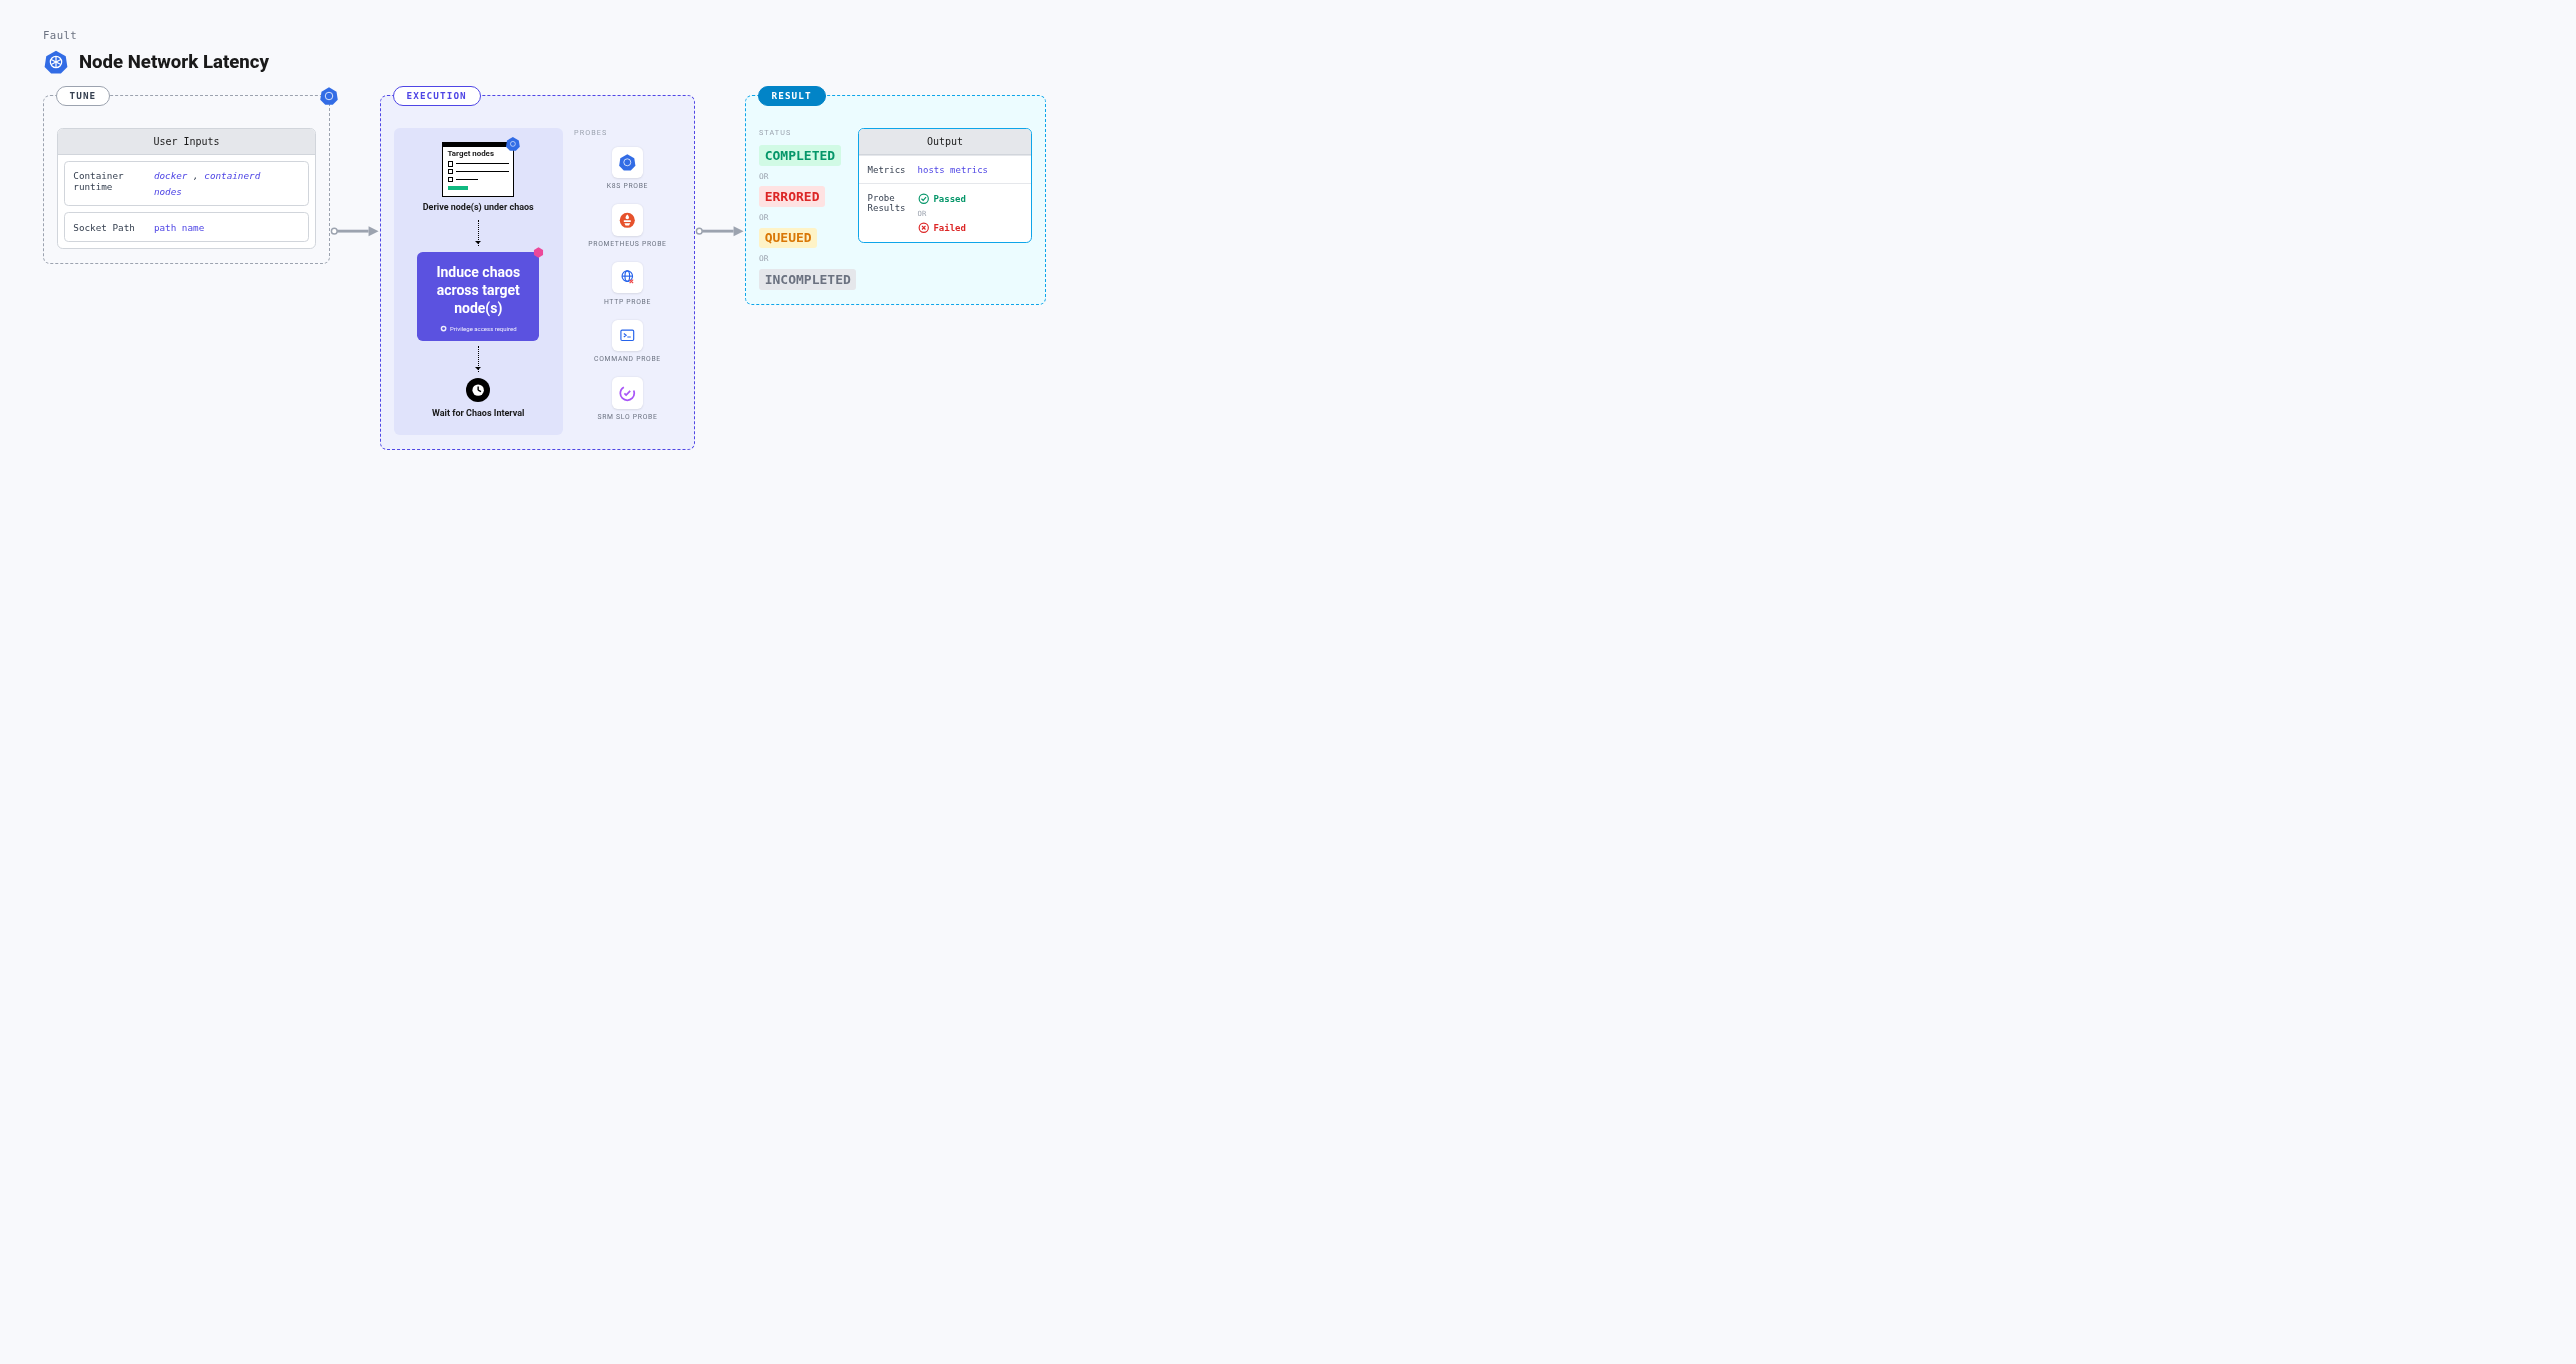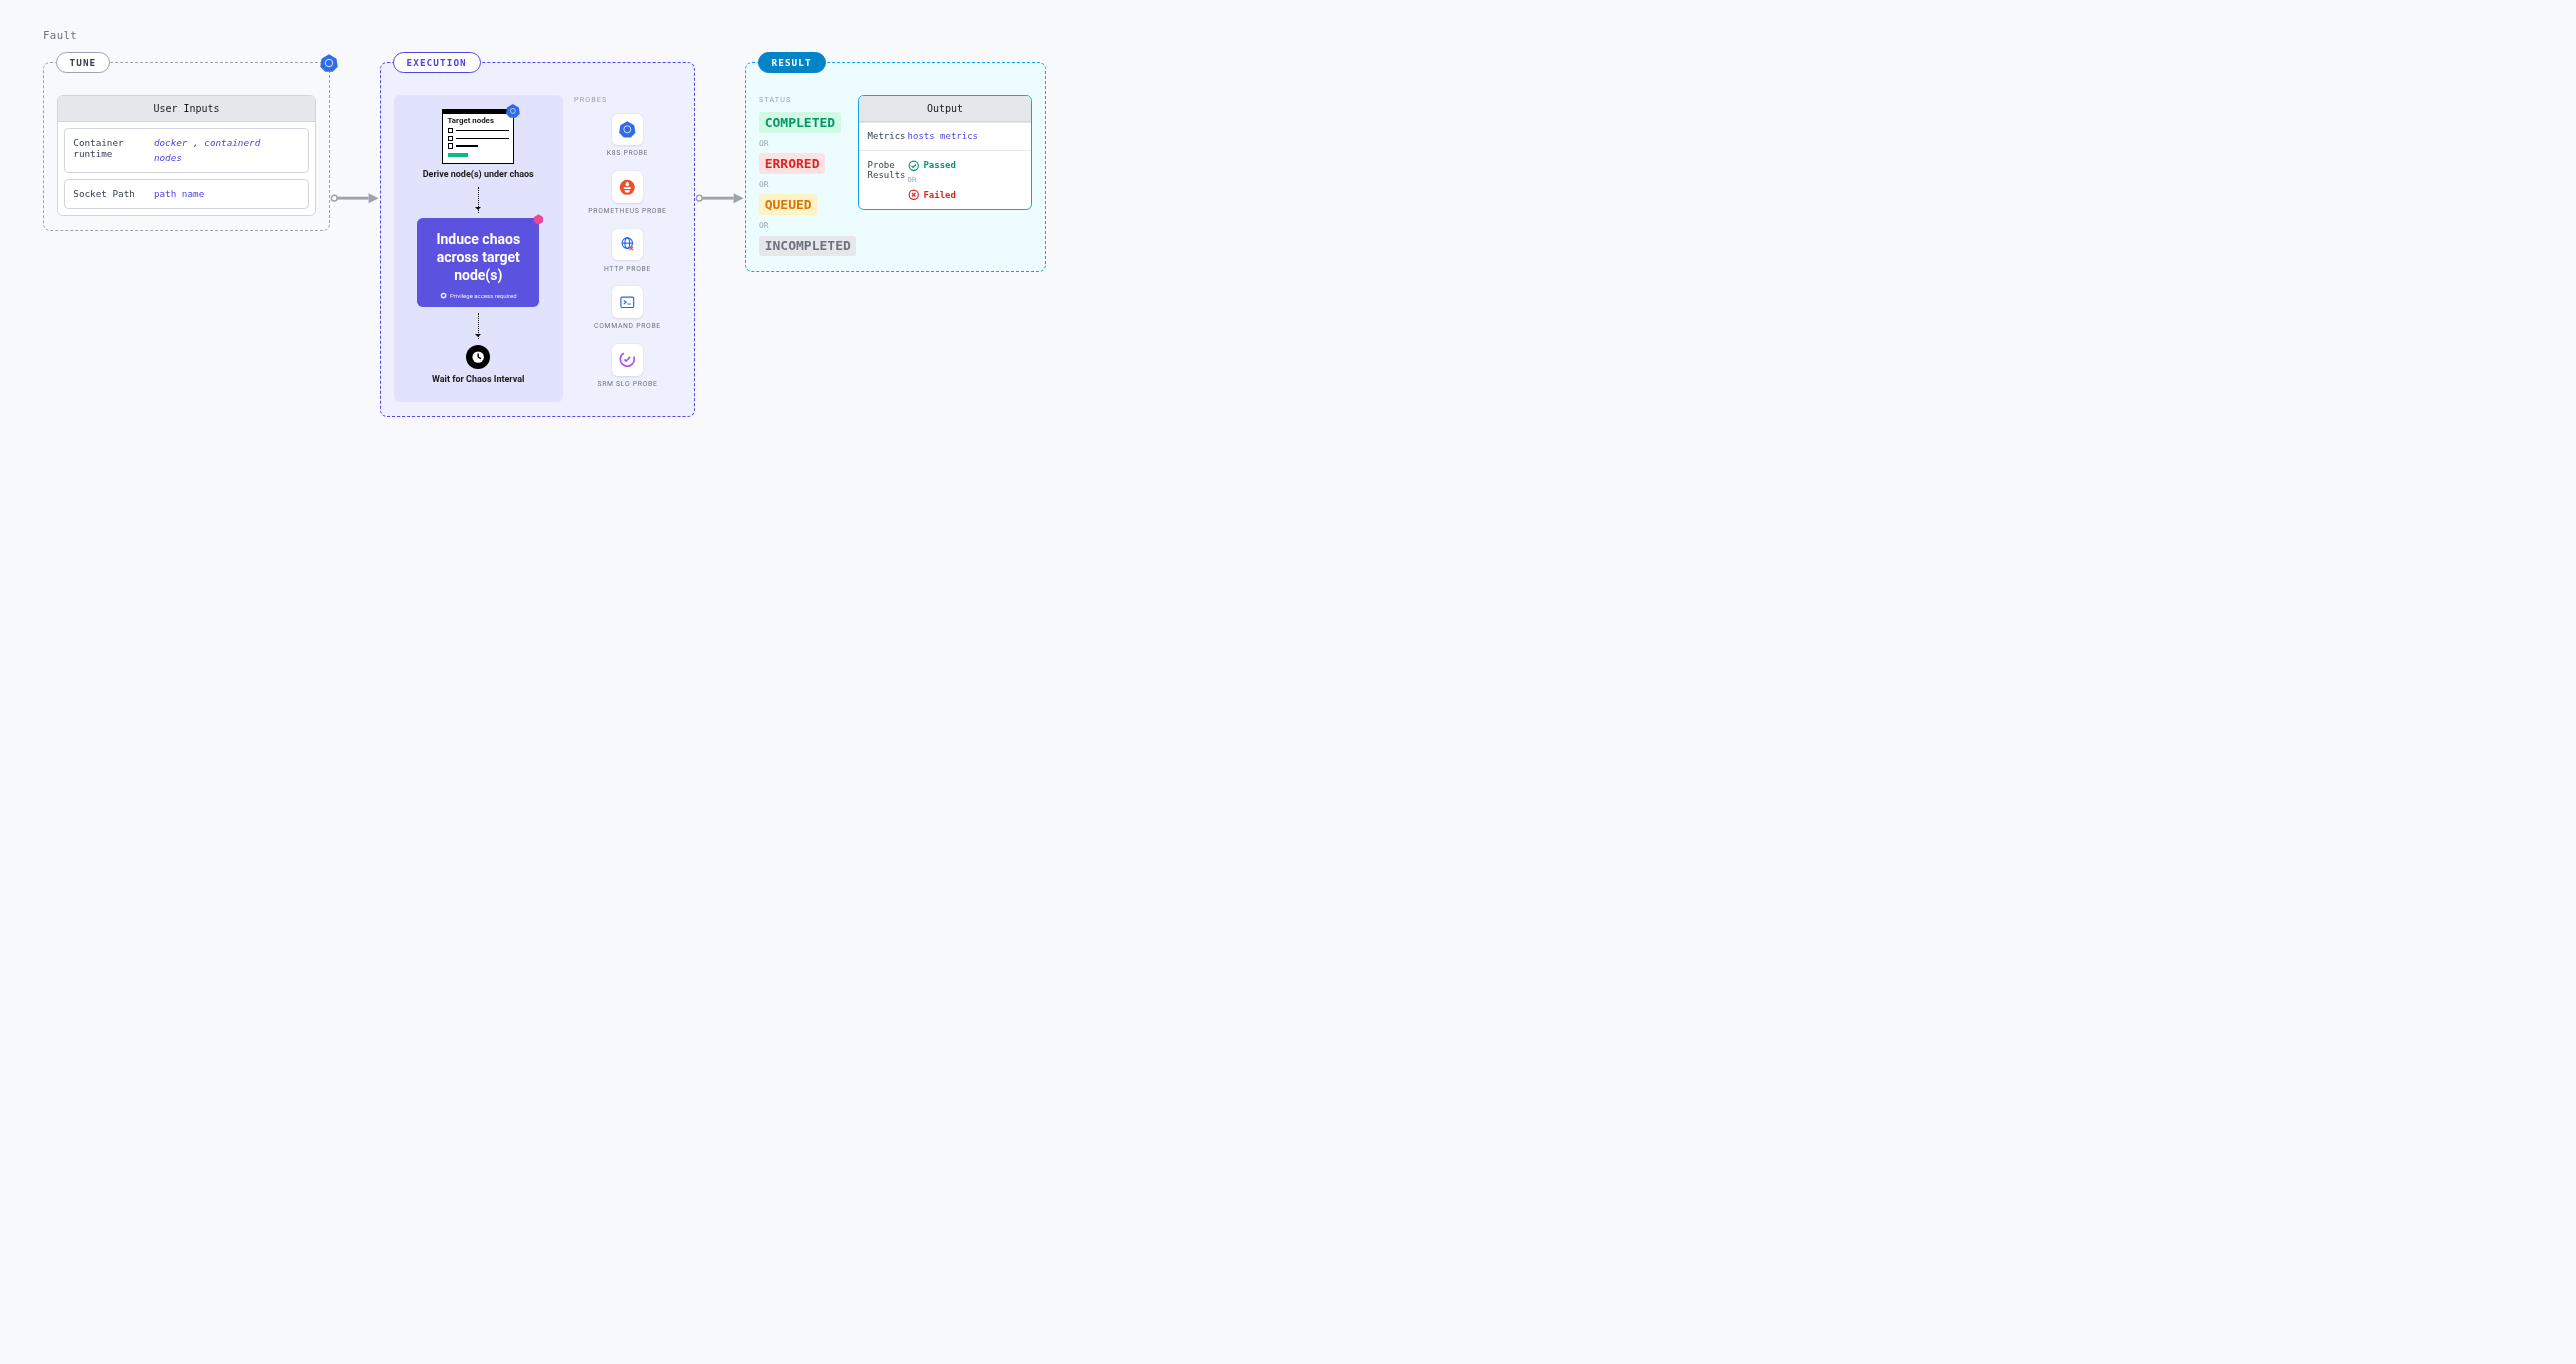--- a/index.html
+++ b/index.html
@@ -238,33 +238,50 @@
   overflow:hidden;
   align-self: flex-start;
 }
 .output-panel .panel-header { background:#e5e7eb; }
 .out-row {
   display:flex; padding:8.6px; border-top:0.7px solid #e5e7eb;
   font-family: ui-monospace, "SF Mono", Monaco, monospace;
   font-size:9px;
 }
 .out-row:first-of-type { border-top:none; }
-.out-label { width:40px; color:#374151; }
+.out-label { width:50px; color:#374151; }
 .out-val { flex:1; }
 .metrics-val { color:#4f46e5; }
 .result-pill { display:flex; align-items:center; gap:4.3px; font-weight:700; }
 .passed { color:#059669; }
 .failed { color:#dc2626; }
 .or-small { font-size:7.2px; color:#9ca3af; margin:4.3px 0; font-family: ui-monospace, Monaco, monospace; }
 </style>
 </head>
 <body>
 
 <div class="header">
   <div class="breadcrumb">Fault</div>
+  <div class="title-row">
+    <span class="k8s-icon">
+      <svg viewBox="0 0 32 32" width="26" height="26">
+          <polygon points="16,2 28,9 30,22 22,30 10,30 2,22 4,9" fill="#326ce5"></polygon>
+          <circle cx="16" cy="16" r="7" fill="none" stroke="#fff" stroke-width="1.5"></circle>
+          <g stroke="#fff" stroke-width="1.5">
+            <line x1="16" y1="9" x2="16" y2="16"></line>
+            <line x1="16" y1="16" x2="22" y2="13"></line>
+            <line x1="16" y1="16" x2="22" y2="19"></line>
+            <line x1="16" y1="16" x2="16" y2="23"></line>
+            <line x1="16" y1="16" x2="10" y2="19"></line>
+            <line x1="16" y1="16" x2="10" y2="13"></line>
+          </g>
+        </svg>
+    </span>
+    <h1 class="title">Node Network Latency</h1>
+  </div>
 </div>
 
 <div class="diagram">
 
   <div class="phase-box tune">
     <div class="phase-label">TUNE</div>
     <span class="tune-k8s-badge">
       <svg viewBox="0 0 32 32" width="20" height="20">
           <polygon points="16,2 28,9 30,22 22,30 10,30 2,22 4,9" fill="#326ce5"></polygon>
           <circle cx="16" cy="16" r="6" fill="none" stroke="#fff" stroke-width="1.3"></circle>

